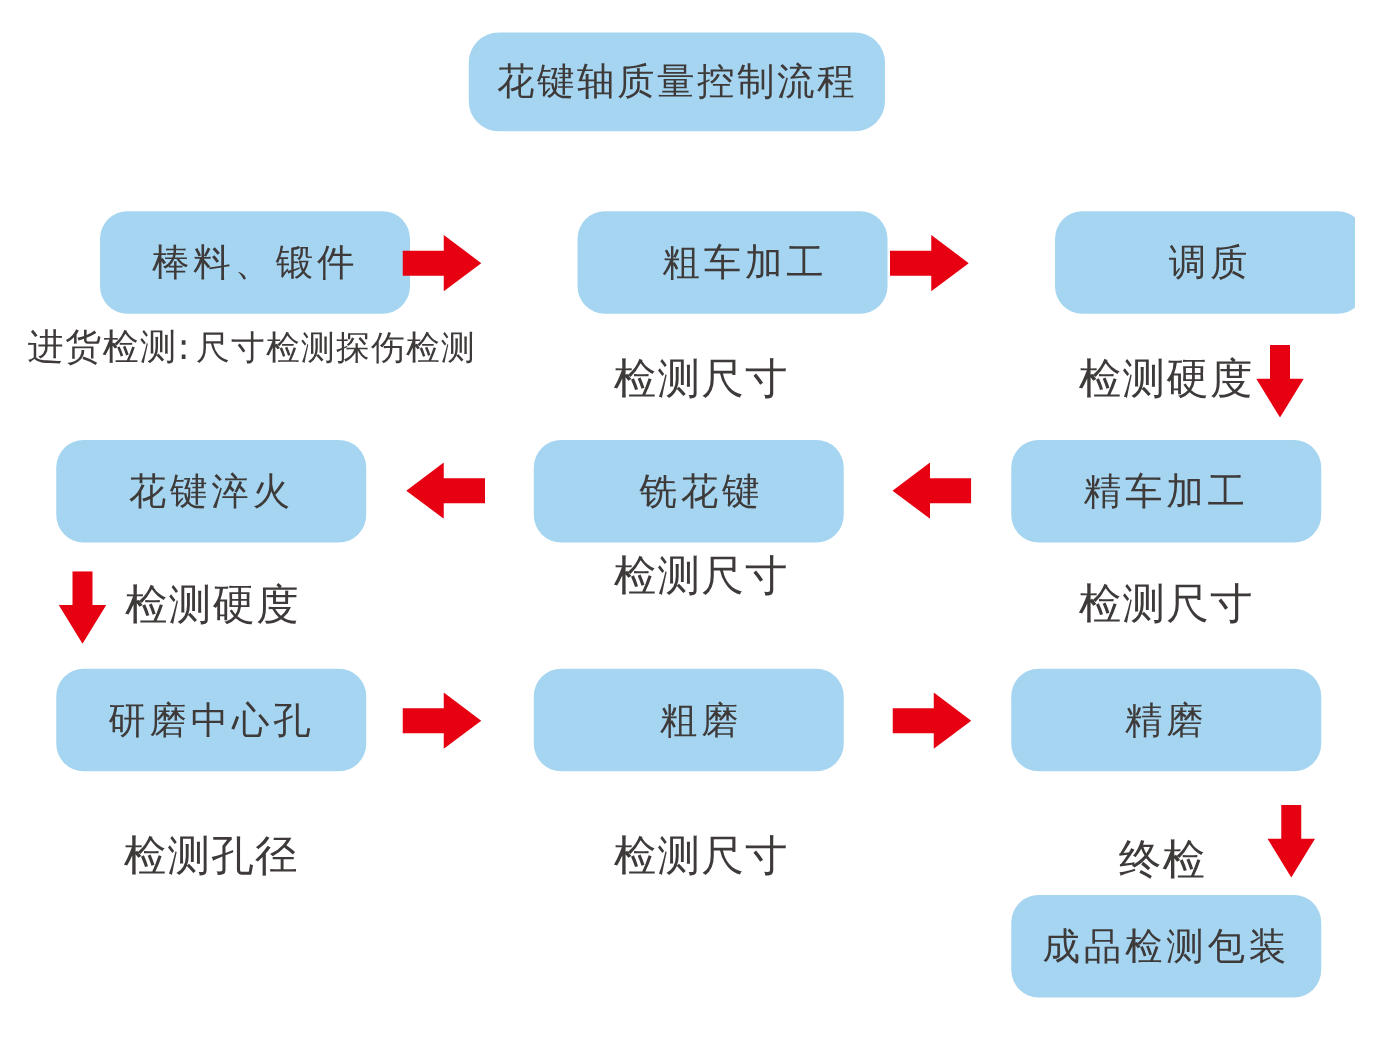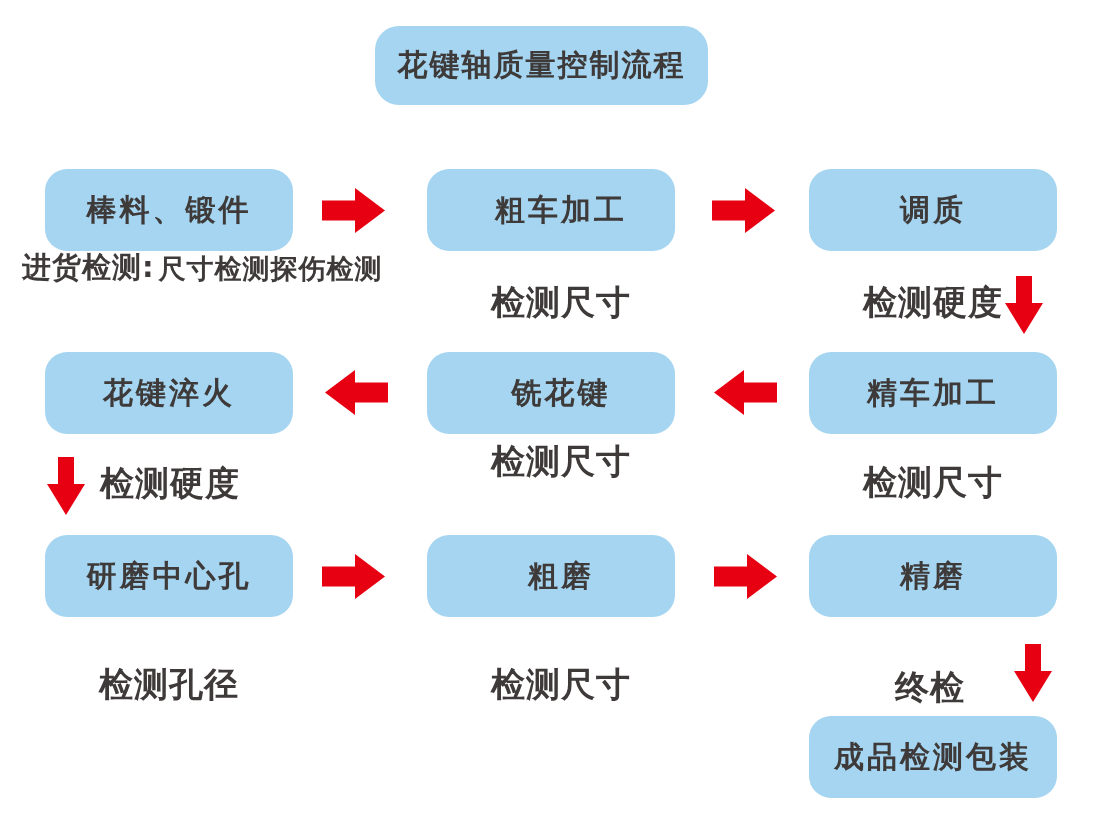--- a/index.html
+++ b/index.html
@@ -13,21 +13,20 @@
   body {
     font-family: "DejaVu Sans", "Liberation Sans", sans-serif;
     color: var(--text);
   }
   .canvas {
     position: relative;
     width: 1084px;
     height: 834px;
     background: var(--bg);
     overflow: hidden;
-    font-weight: bold;
   }
   .node {
     position: absolute;
     background: var(--node-fill);
     border-radius: 22px;
     display: flex;
     align-items: center;
     justify-content: center;
     font-size: 30px;
     letter-spacing: 3px;
@@ -36,38 +35,38 @@
   }
   .node.title-node {
     left: 375px; top: 26px; width: 333px; height: 79px;
     border-radius: 24px; font-size: 30px; letter-spacing: 2px;
   }
   
   .c1 { left: 45px;  width: 248px; }
   .c2 { left: 427px; width: 248px; padding-left: 20px; }
   .c3 { left: 809px; width: 248px; }
   
-  .r1 { top: 169px; height: 82px; }
+  .r1 { top: 169px; height: 82px; margin-left: 35px; }
   .r2 { top: 352px; height: 82px; text-align: right; }
   .r3 { top: 535px; height: 82px; }
   .r4 { top: 716px; height: 82px; }
 
   .label {
     position: absolute;
     font-size: 34px;
     letter-spacing: 1px;
     color: var(--text);
     text-align: center;
     white-space: nowrap;
   }
   .label.stack { line-height: 39px; }
 
   .incoming-group {
     position: absolute;
-    left: 22px; top: 248px;
+    left: 22px; top: 258px;
     display: flex;
     align-items: center;
     color: var(--text);
     white-space: nowrap;
   }
   .incoming-prefix { font-size: 29px; letter-spacing: 1px; }
   .incoming-lines {
     display: flex;
     flex-direction: row;
     font-size: 27px;

